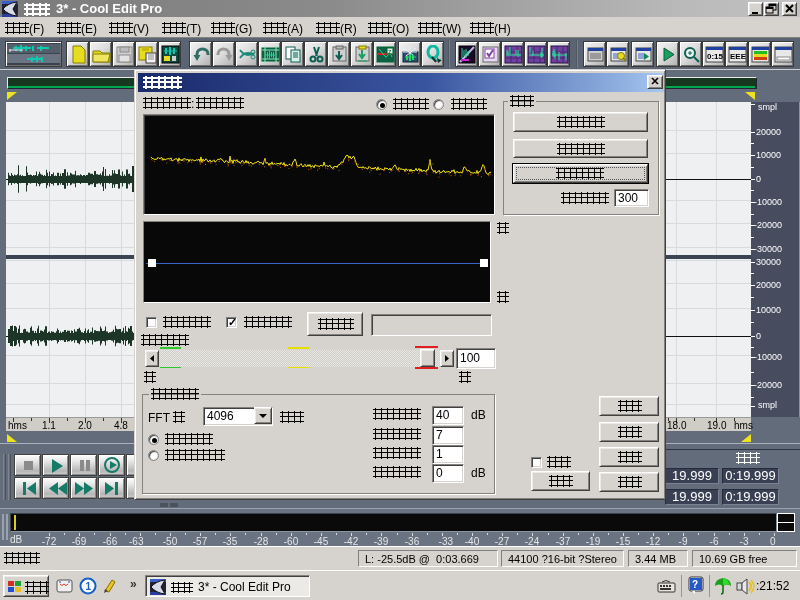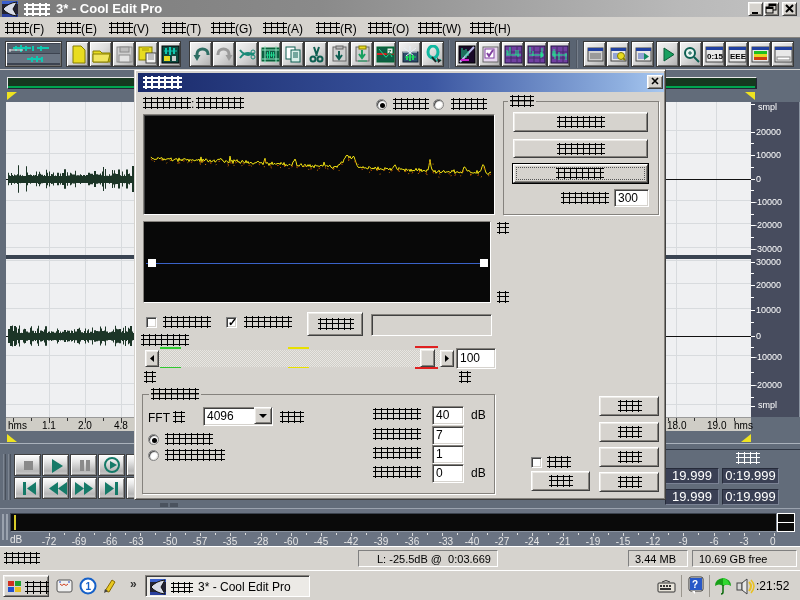--- a/index.html
+++ b/index.html
@@ -483,36 +483,37 @@
 <span class="abs" style="left:250px;top:27px;width:22px;text-align:center;color:#E6E6E6;font-size:10px">-28</span>
 <span class="abs" style="left:280px;top:27px;width:22px;text-align:center;color:#E6E6E6;font-size:10px">-60</span>
 <span class="abs" style="left:310px;top:27px;width:22px;text-align:center;color:#E6E6E6;font-size:10px">-45</span>
 <span class="abs" style="left:340px;top:27px;width:22px;text-align:center;color:#E6E6E6;font-size:10px">-42</span>
 <span class="abs" style="left:370px;top:27px;width:22px;text-align:center;color:#E6E6E6;font-size:10px">-39</span>
 <span class="abs" style="left:401px;top:27px;width:22px;text-align:center;color:#E6E6E6;font-size:10px">-36</span>
 <span class="abs" style="left:431px;top:27px;width:22px;text-align:right;color:#E6E6E6;font-size:10px">-33</span>
 <span class="abs" style="left:461px;top:27px;width:22px;text-align:center;color:#E6E6E6;font-size:10px">-40</span>
 <span class="abs" style="left:491px;top:27px;width:22px;text-align:center;color:#E6E6E6;font-size:10px">-27</span>
 <span class="abs" style="left:521px;top:27px;width:22px;text-align:center;color:#E6E6E6;font-size:10px">-24</span>
-<span class="abs" style="left:552px;top:27px;width:22px;text-align:center;color:#E6E6E6;font-size:10px">-21</span>
+<span class="abs" style="left:552px;top:27px;width:22px;text-align:center;color:#E6E6E6;font-size:10px">-37</span>
 <span class="abs" style="left:582px;top:27px;width:22px;text-align:center;color:#E6E6E6;font-size:10px">-19</span>
 <span class="abs" style="left:612px;top:27px;width:22px;text-align:center;color:#E6E6E6;font-size:10px">-15</span>
 <span class="abs" style="left:642px;top:27px;width:22px;text-align:center;color:#E6E6E6;font-size:10px">-12</span>
 <span class="abs" style="left:672px;top:27px;width:22px;text-align:center;color:#E6E6E6;font-size:10px">-9</span>
 <span class="abs" style="left:703px;top:27px;width:22px;text-align:center;color:#E6E6E6;font-size:10px">-6</span>
 <span class="abs" style="left:733px;top:27px;width:22px;text-align:center;color:#E6E6E6;font-size:10px">-3</span>
 <span class="abs" style="left:770px;top:27px;color:#E6E6E6;font-size:10px">0</span>
 <svg class="abs" style="left:0;top:0" width="800" height="38">
         <path d="M49.5 24 v3 M64.5 24 v2 M79.5 24 v3 M94.5 24 v2 M110.5 24 v3 M125.5 24 v2 M140.5 24 v3 M155.5 24 v2 M170.5 24 v3 M185.5 24 v2 M200.5 24 v3 M215.5 24 v2 M230.5 24 v3 M245.5 24 v2 M261.5 24 v3 M276.5 24 v2 M291.5 24 v3 M306.5 24 v2 M321.5 24 v3 M336.5 24 v2 M351.5 24 v3 M366.5 24 v2 M381.5 24 v3 M397.5 24 v2 M412.5 24 v3 M427.5 24 v2 M442.5 24 v3 M457.5 24 v2 M472.5 24 v3 M487.5 24 v2 M502.5 24 v3 M517.5 24 v2 M532.5 24 v3 M548.5 24 v2 M563.5 24 v3 M578.5 24 v2 M593.5 24 v3 M608.5 24 v2 M623.5 24 v3 M638.5 24 v2 M653.5 24 v3 M668.5 24 v2 M683.5 24 v3 M698.5 24 v2 M714.5 24 v3 M729.5 24 v2 M744.5 24 v3 M759.5 24 v2 M774.5 24 v3" stroke="#dcdcdc"></path>
       </svg>
 </div>
 
 <div class="abs" style="left:0;top:546px;width:800px;height:24px;background:#D6D3CE;border-top:1px solid #fff;color:#000;font-size:12px">
   <span class="abs" style="left:4px;top:5px"><span class="cj" style="width:36px"></span></span>
-  <div class="abs sk1" style="left:358px;top:3px;width:140px;height:17px;font-size:11px;padding:2px 0 0 18px">L: -25.5dB @&nbsp;&nbsp;0:03.669</div>
+  <div class="abs sk1" style="left:358px;top:3px;width:140px;height:17px;font-size:11px;padding:2px 0 0 6px">L: -25.5dB @&nbsp;&nbsp;0:03.669</div>
+  <div class="abs sk1" style="left:501px;top:3px;width:123px;height:17px;font-size:11px;padding:2px 0 0 6px">44100 ?16-bit ?Stereo</div>
   <div class="abs sk1" style="left:628px;top:3px;width:60px;height:17px;font-size:11px;padding:2px 0 0 6px">3.44 MB</div>
   <div class="abs sk1" style="left:692px;top:3px;width:105px;height:17px;font-size:11px;padding:2px 0 0 6px">10.69 GB free</div>
 </div>
 
 <div class="abs" style="left:0;top:570px;width:800px;height:30px;background:#D6D3CE;border-top:1px solid #fff">
 <div class="abs btn" style="left:3px;top:4px;width:46px;height:22px">
 <svg width="16" height="15" style="position:absolute;left:3px;top:3px">
           <g>
             <path d="M1 4 q2 -2 4 0 q2 2 4 0 q2 -2 4 0 l-1 9 q-2 2 -3.5 0 q-2 -2 -3.5 0 q-1.5 2 -3 0 z" fill="none"></path>
             <rect x="1" y="2" width="6" height="5" fill="#d03020"></rect>

